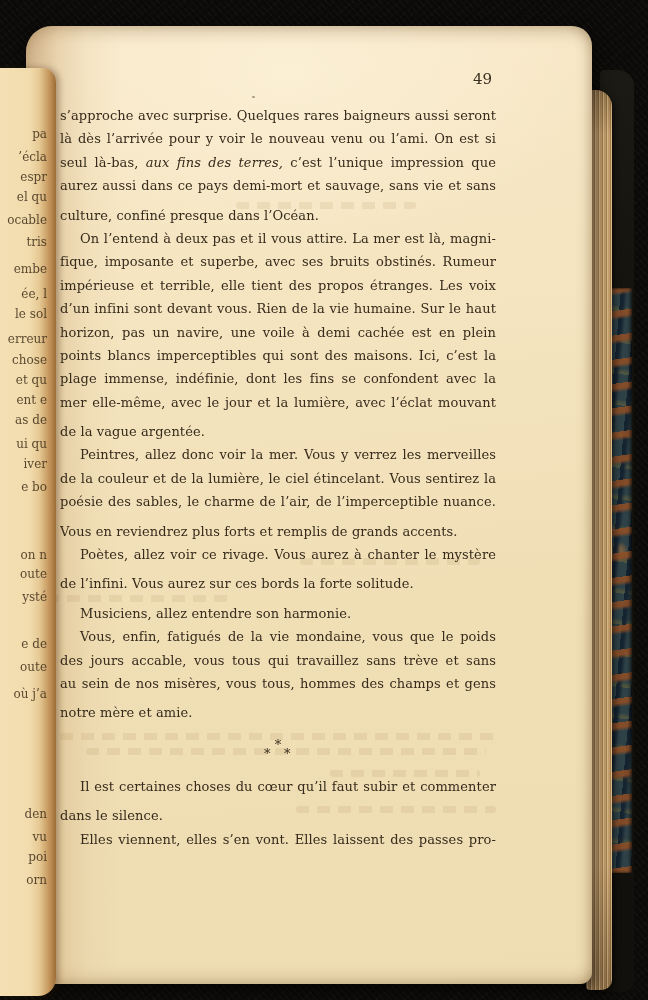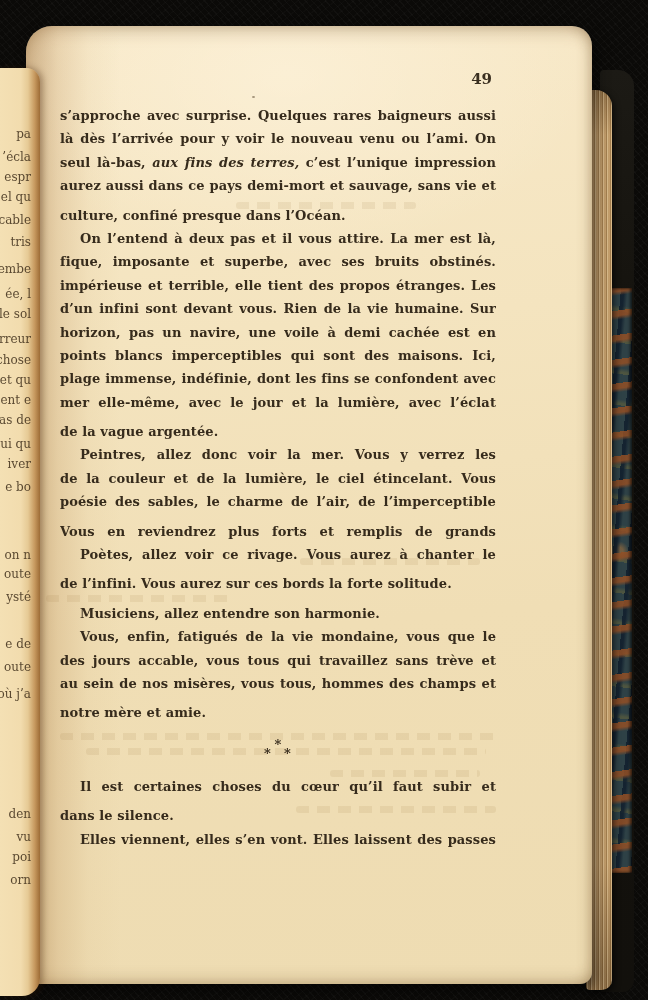--- a/index.html
+++ b/index.html
@@ -48,32 +48,31 @@
     background-color:#f2e2bc;
     background-image:
       radial-gradient(ellipse 430px 260px at 46% 5%, rgba(255,246,226,.5), transparent 70%),
       linear-gradient(175deg, #f8e9c9 0%, #f4e4bf 32%, #f0deb5 62%, #eedcb2 100%);
     border-radius:26px 20px 12px 10px;
     box-shadow:
       inset 0 14px 18px -12px rgba(100,60,20,.38),
       inset -10px 0 14px -8px rgba(100,65,25,.32),
       inset 0 -12px 16px -10px rgba(100,65,25,.32),
       4px 6px 14px rgba(0,0,0,.55);
-    font-weight: bold;
   }
   
   .main-page::before {
     content:""; position:absolute; left:0; top:0; bottom:0; width:95px;
     border-radius:26px 0 0 10px;
     background:linear-gradient(90deg, rgba(145,95,40,.42) 0, rgba(185,140,85,.24) 32px, rgba(215,185,135,.12) 62px, transparent 95px);
     pointer-events:none;
   }
   
   .facing-strip {
-    position:absolute; left:0; top:68px; width:40px; height:928px; z-index:5;
+    position:absolute; left:0; top:68px; width:56px; height:928px; z-index:5;
     overflow:hidden;
     background:linear-gradient(90deg, #f4e0b4 0%, #f2dcae 52%, #e6ca95 70%, #c6985e 87%, #9d6c36 100%);
     border-radius:0 14px 18px 0;
     box-shadow:3px 0 6px rgba(60,30,5,.35);
   }
   .fragment {
     position:absolute; right:9px; white-space:nowrap;
     font-size:12px; line-height:14px; color:rgba(62,46,26,.85);
   }
   

